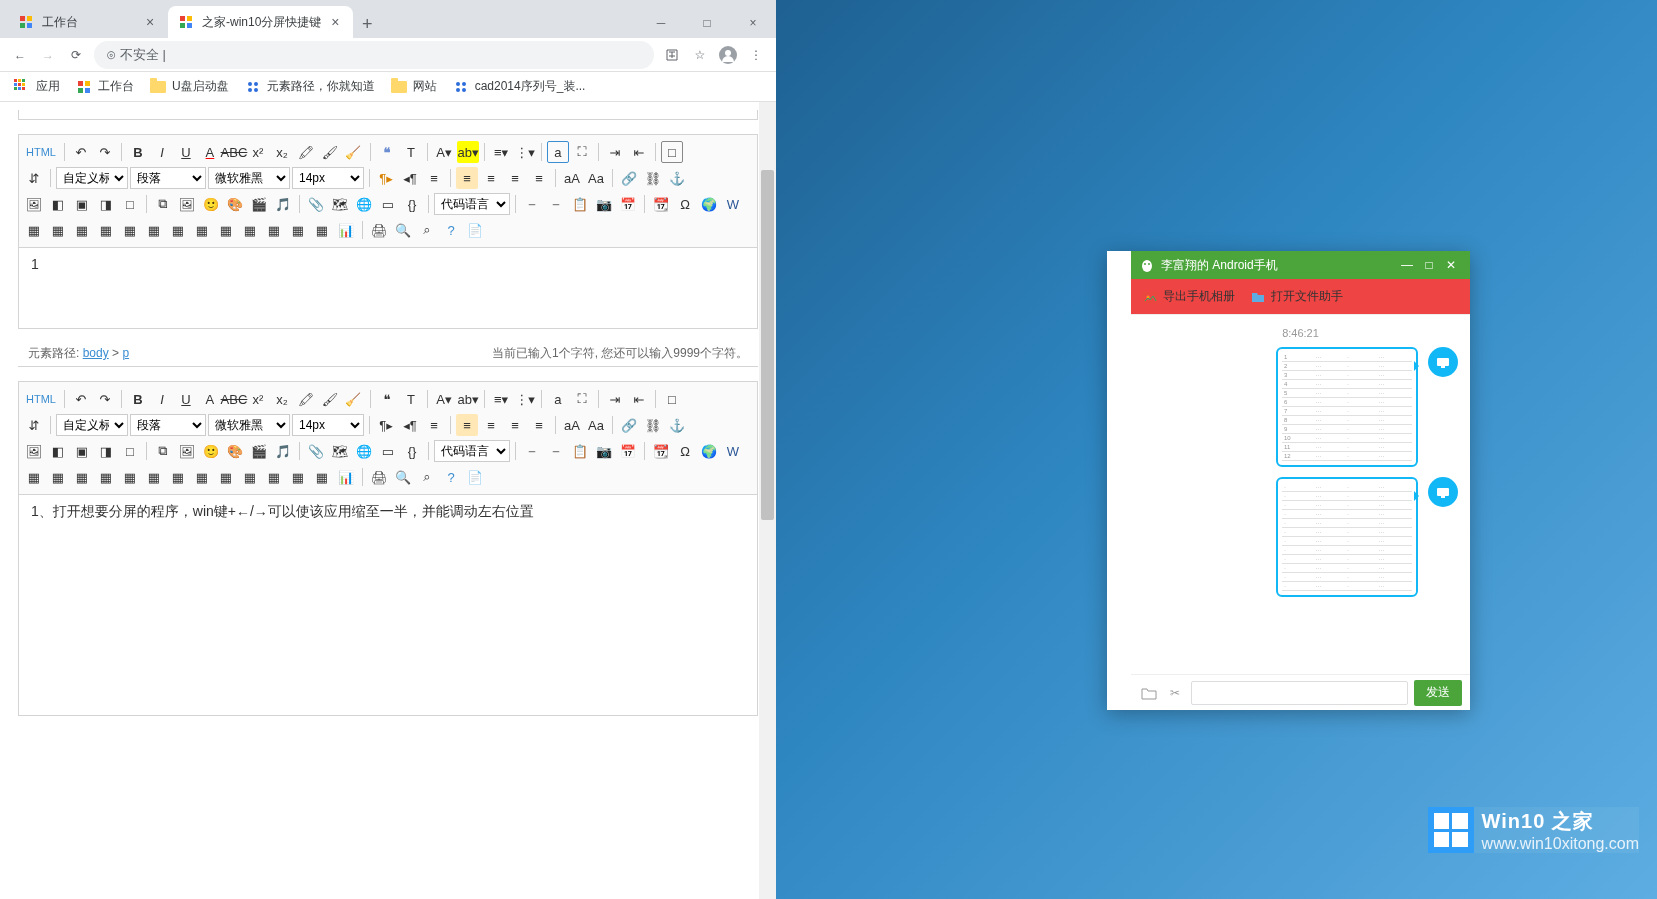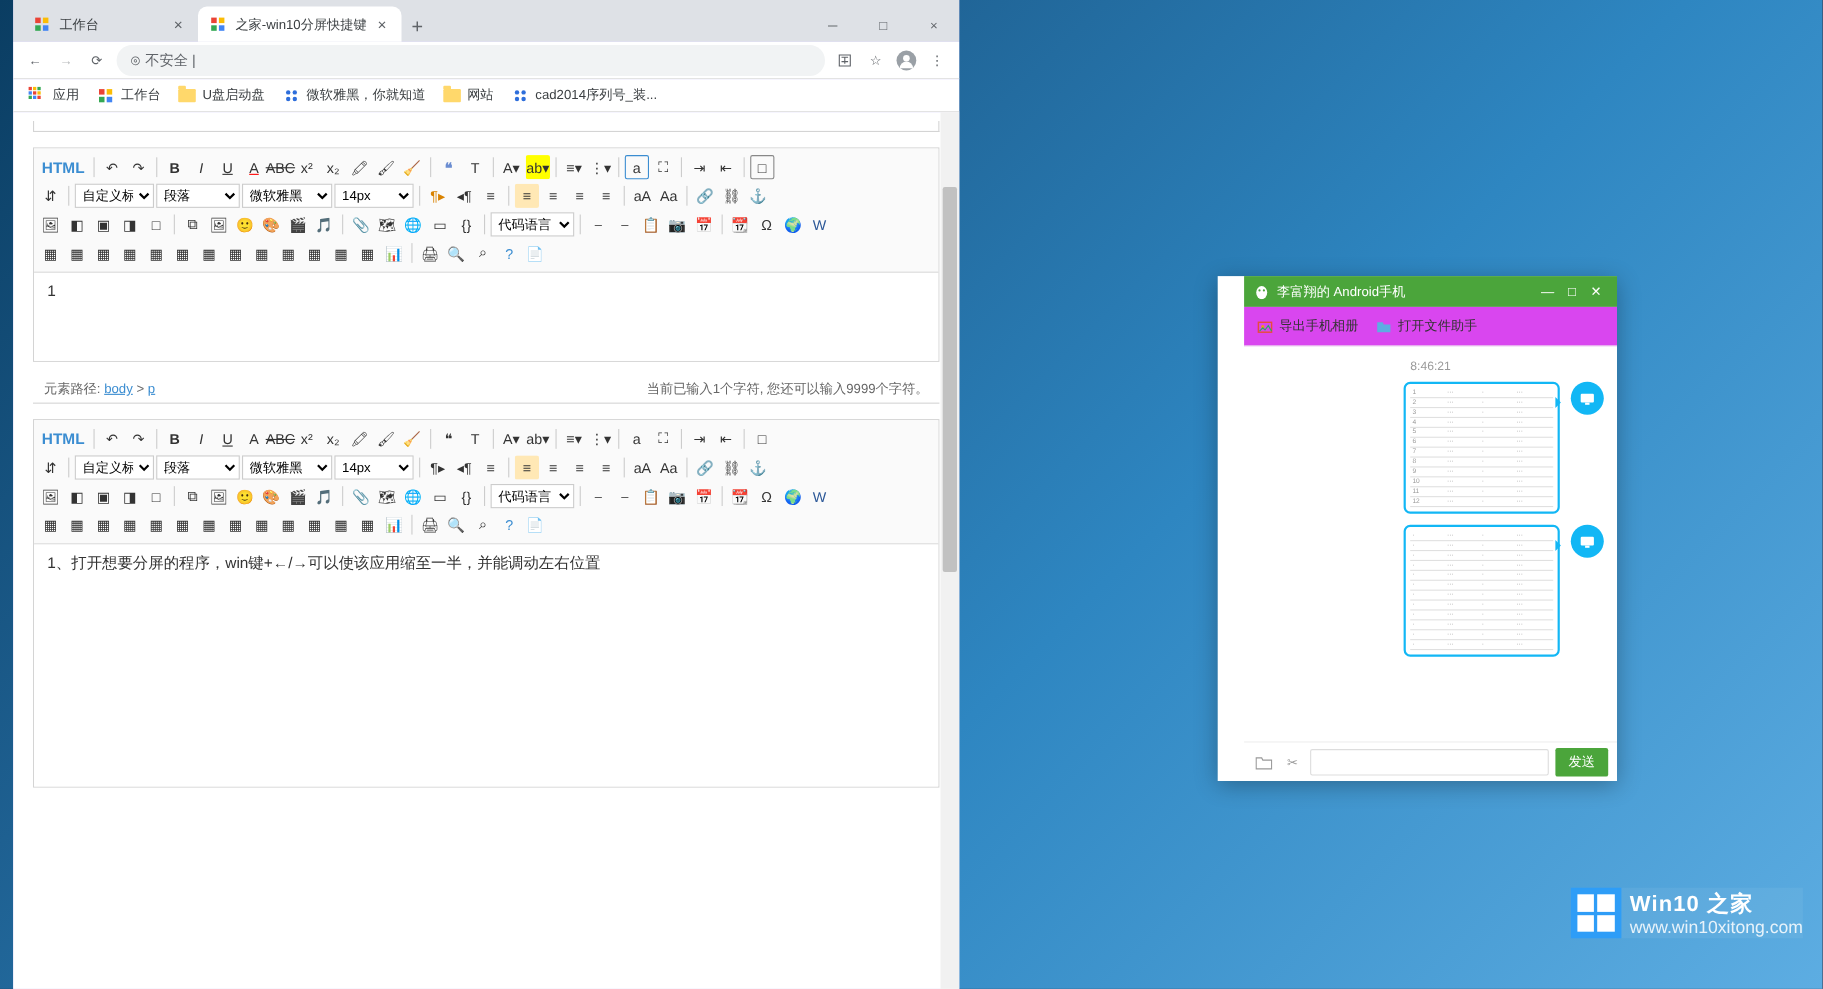--- a/index.html
+++ b/index.html
@@ -1,18 +1,18 @@
 <!DOCTYPE html>
 <html><head>
 <meta charset="utf-8">
 <style>
 *{box-sizing:border-box;margin:0;padding:0;}
 body{font-family:"Microsoft YaHei",Arial,sans-serif;font-size:12px;background:#000;width:1657px;height:899px;overflow:hidden;position:relative;}
 .desktop{position:absolute;left:0;top:0;width:1657px;height:899px;background:linear-gradient(135deg,#0a3d62 0%,#1e6091 30%,#2e86c1 60%,#5dade2 100%);}
-.chrome{position:absolute;left:0;top:0;width:860px;height:899px;background:#c4b5fd;margin-left:12px;}
+.chrome{position:absolute;left:0;top:0;width:776px;height:899px;background:#a16207;}
 .title-bar{height:38px;background:#dee1e6;display:flex;align-items:flex-end;}
 .tabs{display:flex;flex:1;height:38px;align-items:flex-end;padding-left:8px;}
 .tab{display:flex;align-items:center;height:32px;padding:0 10px;border-radius:8px 8px 0 0;max-width:208px;min-width:160px;cursor:pointer;position:relative;}
 .tab.active{background:#fff;}
 .tab-icon{width:16px;height:16px;margin-right:8px;flex-shrink:0;}
 .tab-title{font-size:12px;color:#3c4043;white-space:nowrap;overflow:hidden;text-overflow:ellipsis;flex:1;}
 .tab-close{width:16px;height:16px;display:flex;align-items:center;justify-content:center;color:#5f6368;font-size:14px;margin-left:6px;cursor:pointer;}
 .new-tab{width:28px;height:28px;display:flex;align-items:center;justify-content:center;color:#5f6368;font-size:18px;cursor:pointer;}
 .win-ctrl{display:flex;}
 .win-btn{width:46px;height:30px;display:flex;align-items:center;justify-content:center;color:#5f6368;cursor:pointer;}
@@ -28,33 +28,33 @@
 .bm-icon{width:16px;height:16px;margin-right:6px;flex-shrink:0;}
 .bm-text{font-size:12px;color:#3c4043;}
 .page{background:#fff;padding:8px 18px 0 18px;height:calc(100% - 102px);overflow:auto;position:relative;}
 .vscroll{position:absolute;right:0;top:102px;width:17px;height:calc(100% - 102px);background:#f1f1f1;}
 .vscroll-thumb{position:absolute;left:2px;width:13px;background:#c1c1c1;border-radius:2px;}
 .section-title{font-size:16px;font-weight:bold;color:#333;padding:6px 0 8px 0;}
 .editor{border:1px solid #d4d4d4;background:#fff;margin-bottom:12px;}
 .toolbar{background:#fafafa;padding:4px;border-bottom:1px solid #d4d4d4;}
 .tb-row{display:flex;align-items:center;flex-wrap:wrap;gap:2px;padding:2px 0;}
 .tb-btn{width:22px;height:22px;display:flex;align-items:center;justify-content:center;border:1px solid transparent;cursor:pointer;font-size:13px;color:#333;border-radius:2px;}
-.tb-btn.html{width:auto;padding:0 2px;font-size:14px;font-weight:bold;color:#3b8dd1;}
+.tb-btn.html{width:auto;padding:0 2px;font-size:11px;font-weight:normal;color:#3b8dd1;}
 .tb-sep{width:1px;height:18px;background:#ccc;margin:0 3px;}
 .tb-sel{height:22px;border:1px solid #ccc;background:#fff;font-size:12px;padding:0 2px;}
 .edit-area{min-height:80px;padding:8px 12px;font-size:14px;color:#333;background:#fff;}
 .status-bar{display:flex;justify-content:space-between;padding:4px 10px;font-size:12px;color:#666;border-bottom:1px solid #d4d4d4;margin-bottom:14px;}
 .status-bar a{color:#3b8dd1;text-decoration:underline;}
 .qq{position:absolute;left:1107px;top:251px;width:363px;height:459px;background:#fff;box-shadow:0 4px 20px rgba(0,0,0,.3);padding-left:24px;}
 .qq-title{height:28px;background:#4ba53b;color:#fff;display:flex;align-items:center;padding:0 8px;font-size:12px;}
 .qq-title-icon{width:16px;height:16px;margin-right:6px;display:flex;align-items:center;justify-content:center;}
 .qq-title-text{flex:1;}
 .qq-ctrl{display:flex;gap:0;}
 .qq-ctrl-btn{width:22px;height:28px;display:flex;align-items:center;justify-content:center;cursor:pointer;color:#fff;}
-.qq-tools{height:36px;background:#d946ef;display:flex;align-items:center;padding:0 10px;border-bottom:1px solid #eee;}
+.qq-tools{height:36px;background:#ef4444;display:flex;align-items:center;padding:0 10px;border-bottom:1px solid #eee;}
 .qq-tool{display:flex;align-items:center;margin-right:14px;cursor:pointer;font-size:12px;color:#333;}
 .qq-tool-icon{width:18px;height:18px;margin-right:4px;display:flex;align-items:center;justify-content:center;}
 .qq-chat{height:calc(100% - 28px - 36px - 36px);padding:12px;overflow:auto;background:#fff;}
 .qq-time{text-align:center;color:#999;font-size:11px;margin-bottom:8px;}
 .qq-msg{display:flex;justify-content:flex-end;margin-bottom:10px;align-items:flex-start;}
 .qq-bubble{border:2px solid #12b7f5;border-radius:6px;padding:4px;max-width:150px;background:#fff;position:relative;}
 .qq-bubble::after{content:"";position:absolute;right:-8px;top:12px;border:5px solid transparent;border-left-color:#12b7f5;}
 .qq-avatar{width:30px;height:30px;border-radius:50%;background:#12b7f5;margin-left:10px;display:flex;align-items:center;justify-content:center;color:#fff;flex-shrink:0;}
 .mini-table{width:130px;}
 .mini-row{display:flex;border-bottom:1px solid #e0e0e0;font-size:6px;color:#999;padding:1px 2px;}
@@ -173,21 +173,21 @@
     </div>
     <div class="bm">
       <div class="bm-icon">
           <svg width="16" height="16">
             <circle cx="5" cy="5" r="2" fill="#2e6edb"></circle>
             <circle cx="11" cy="5" r="2" fill="#2e6edb"></circle>
             <circle cx="5" cy="11" r="2" fill="#2e6edb"></circle>
             <circle cx="11" cy="11" r="2" fill="#2e6edb"></circle>
           </svg>
         </div>
-      <span class="bm-text">微软雅黑，你就知道</span>
+      <span class="bm-text">元素路径，你就知道</span>
     </div>
     <div class="bm">
       <div class="bm-icon folder-i"></div>
       <span class="bm-text">网站</span>
     </div>
     <div class="bm">
       <div class="bm-icon">
           <svg width="16" height="16">
             <circle cx="5" cy="5" r="2" fill="#2e6edb"></circle>
             <circle cx="11" cy="5" r="2" fill="#2e6edb"></circle>

